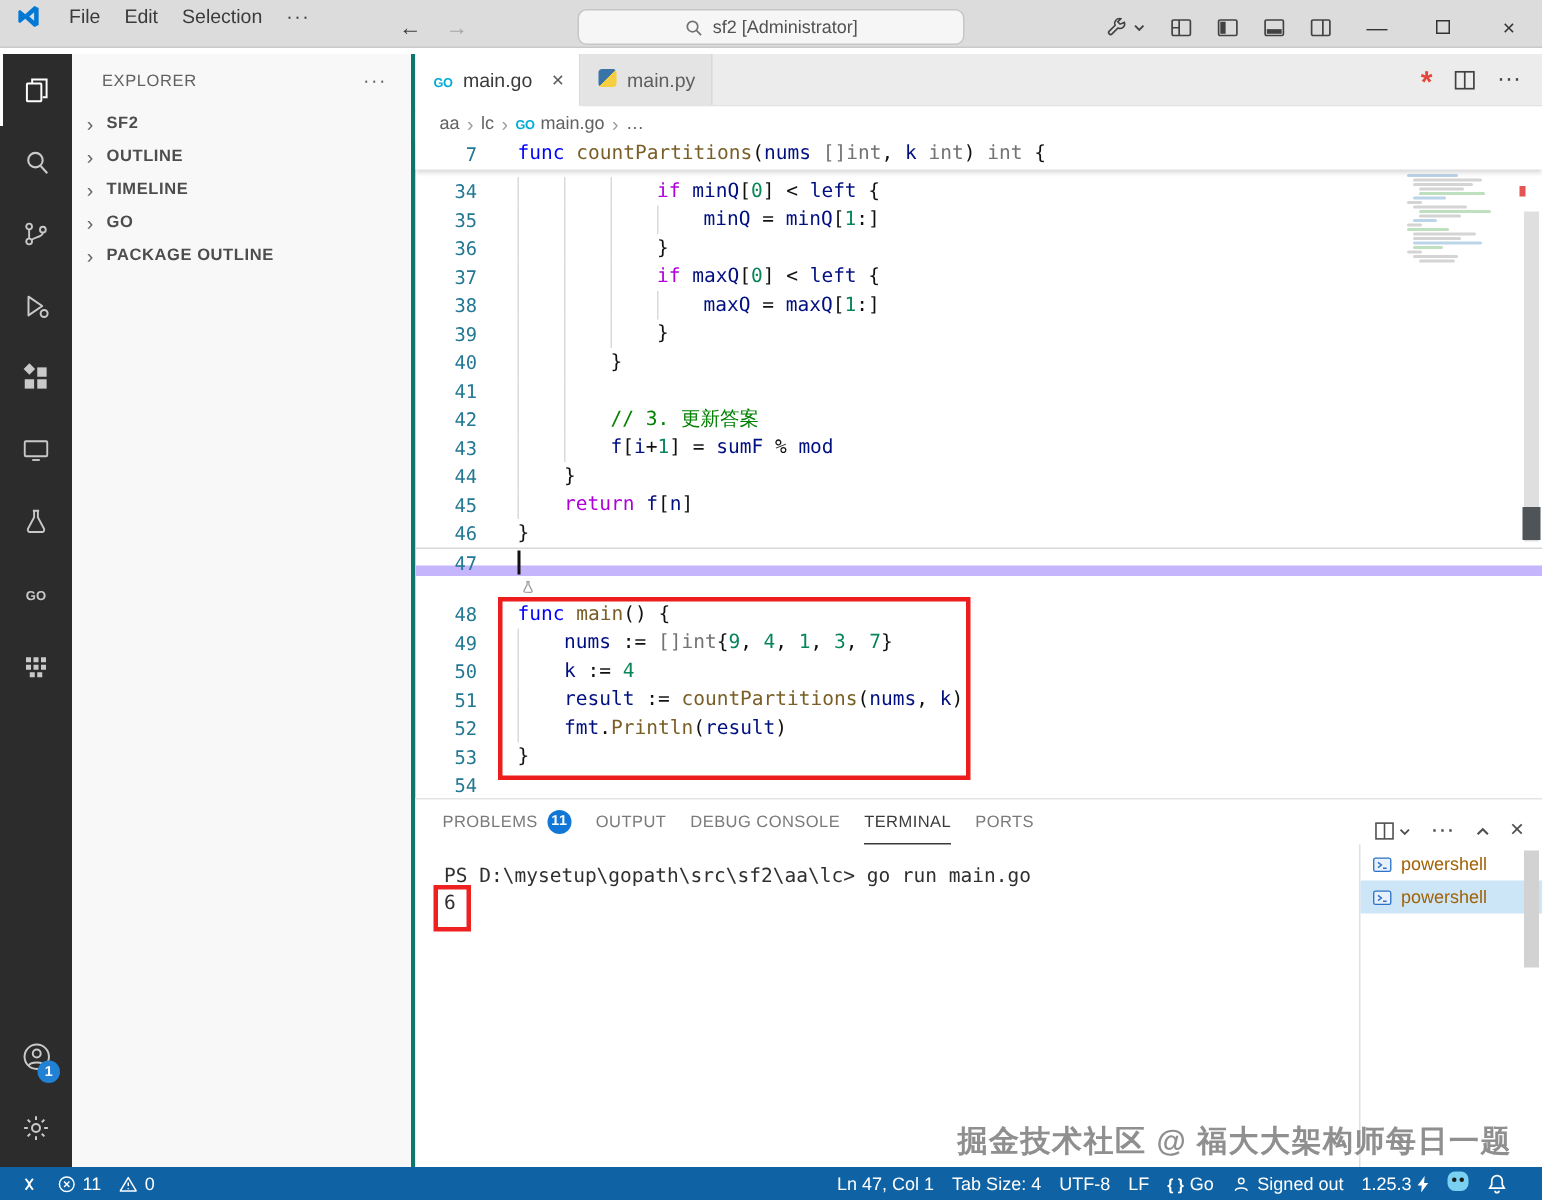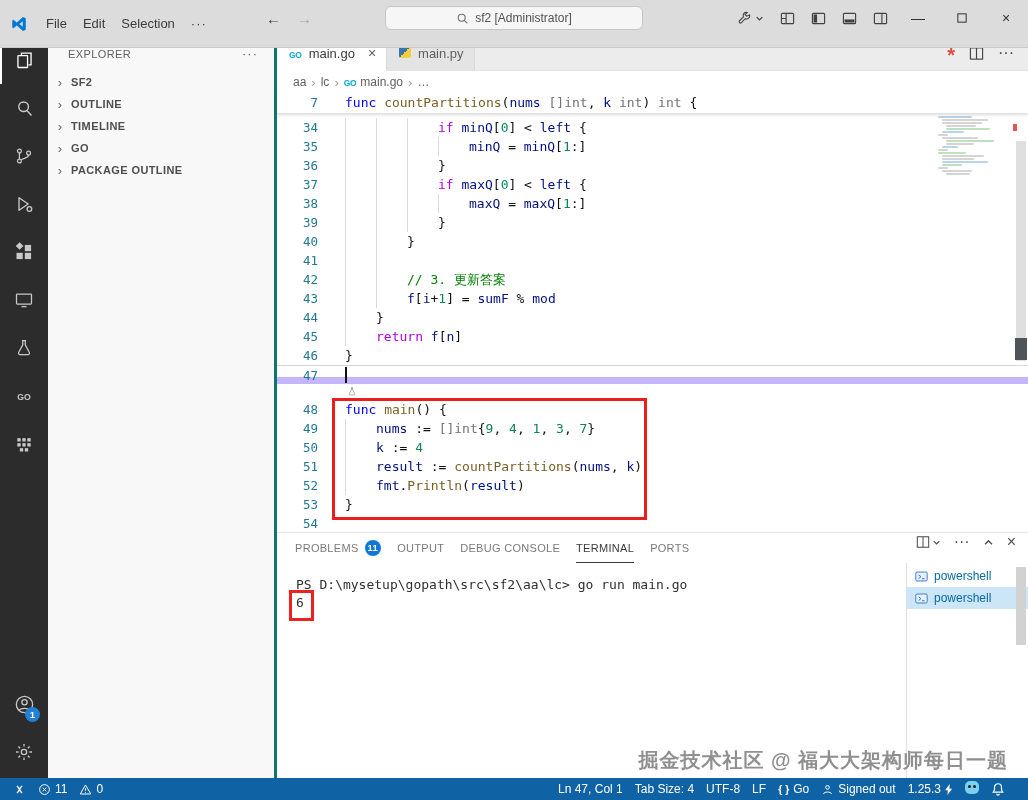--- a/index.html
+++ b/index.html
@@ -1,21 +1,21 @@
 <!DOCTYPE html>
 <html><head>
 <meta charset="utf-8">
 <style>
   *{margin:0;padding:0;box-sizing:border-box}
   html,body{width:1028px;height:800px}
   body{position:relative;overflow:hidden;font-family:"Liberation Sans",sans-serif;background:#fff;color:#222}
   svg{display:block}
 
   
-  .titlebar{position:absolute;left:0;top:0;width:100%;height:48px;background:#dcdcdc;border-bottom:1px solid #c9c9c9;display:flex;align-items:center;z-index:30}
+  .titlebar{position:absolute;left:0;top:0;width:100%;height:32px;background:#dcdcdc;border-bottom:1px solid #c9c9c9;display:flex;align-items:flex-start;z-index:30}
   .tb-left{display:flex;align-items:center;gap:2px;padding-left:10px}
   .logo{margin-right:8px;display:flex}
   #menus{display:flex}
   .menu{font-size:13px;color:#3b3b3b;padding:3px 8px;border-radius:4px}
   .tb-more{color:#3b3b3b;padding:0 6px;font-size:13px;letter-spacing:1px}
   .nav-arrows{position:absolute;left:266px;top:0;height:36px;display:flex;align-items:center;gap:16px;font-size:15px}
   .nav-back{color:#3c3c3c}.nav-fwd{color:#a6a6a6}
   .cmd-center{position:absolute;left:50%;transform:translateX(-50%);top:6px;width:258px;height:24px;background:#f6f6f6;border:1px solid #c6c6c6;border-radius:6px;display:flex;align-items:center;justify-content:center;gap:6px;font-size:12px;color:#525252}
   .tb-right{position:absolute;right:0;top:0;height:36px;display:flex;align-items:center}
   .tb-icon{height:36px;padding:0 8px;display:flex;align-items:center;justify-content:center;color:#424242;gap:3px}
@@ -66,35 +66,35 @@
   .minimap{position:absolute;top:3px;right:14px;width:76px;height:120px}
   .mm-line{height:2px;margin-bottom:1px;border-radius:1px}
   .mm-err{position:absolute;right:-3px;top:8px;width:4px;height:7px;background:#e45454}
   .vscroll{position:absolute;top:0;right:0;width:14px;bottom:0}
   .vthumb{position:absolute;left:2px;right:2px;top:28px;height:220px;background:#d9d9d9;opacity:.85}
   .vmark{position:absolute;left:1px;right:1px;top:225px;height:22px;background:#4f5458}
   .annotation{position:absolute;border:3px solid #ee1d1d;z-index:8;pointer-events:none}
   #anno-code{left:55px;top:285px;width:315px;height:122px}
 
   .panel{height:246px;border-top:1px solid #e4e4e4;display:flex;flex-direction:column;background:#fff;position:relative}
-  .panel-head{height:30px;display:flex;align-items:flex-start;padding:0 12px 0 18px}
+  .panel-head{height:30px;display:flex;align-items:flex-end;padding:0 12px 0 18px}
   #panel-tabs{display:flex}
   .ptab{font-size:11px;letter-spacing:.3px;color:#7a7a7a;margin-right:16px;height:30px;display:flex;align-items:center;gap:6px;border-bottom:1px solid transparent}
   .ptab.active{color:#3b3b3b;border-bottom-color:#3b3b3b}
   .pbadge{min-width:16px;height:16px;border-radius:9px;background:#1177d7;color:#fff;font-size:9.5px;font-weight:700;display:flex;align-items:center;justify-content:center;padding:0 3px}
   .panel-actions{margin-left:auto;display:flex;align-items:center;gap:13px;color:#4f4f4f}
   .pa{display:flex;align-items:center;gap:2px}
   .panel-body{flex:1;display:flex;min-height:0}
   .term-out{flex:1;padding:13px 0 0 19px;font-family:"DejaVu Sans Mono",monospace;font-size:13px;color:#2f2f2f}
   .tline{height:18px;line-height:18px;white-space:pre}
   .boxed6{position:relative;display:inline-block}
   .boxed6::after{content:"";position:absolute;left:-7px;top:-4px;width:19px;height:25px;border:3px solid #ee2020}
   .tcursor{display:inline-block;width:8px;height:15px;border:1px solid #444;vertical-align:-2px}
   .term-list{width:122px;border-left:1px solid #e0e0e0;padding-top:2px}
-  .tl-row{height:22px;display:flex;align-items:center;gap:6px;padding-left:8px;font-size:12px;color:#0369a1}
+  .tl-row{height:22px;display:flex;align-items:center;gap:6px;padding-left:8px;font-size:12px;color:#a16207}
   .tl-row.sel{background:#cde6f7}
   .panel-scroll{position:absolute;right:2px;top:34px;width:10px;height:78px;background:#d2d2d2}
 
   .statusbar{position:absolute;left:0;bottom:0;width:100%;height:22px;background:#0f63a5;color:#fff;display:flex;align-items:center;font-size:12px;z-index:31}
   .sb-left{display:flex;align-items:center;gap:2px;padding-left:8px}
   .sb-right{margin-left:auto;display:flex;align-items:flex-start;gap:2px;padding-right:18px}
   .sb-item{display:flex;align-items:center;gap:4px;padding:0 5px;height:22px}
   .braces{font-size:10.5px;font-weight:700}
   .gopher{display:inline-block;width:14px;height:13px;border-radius:5px;background:#7ad0f0;position:relative}
   .gopher::before,.gopher::after{content:"";position:absolute;top:4px;width:3px;height:3px;border-radius:50%;background:#1d1d1d}

